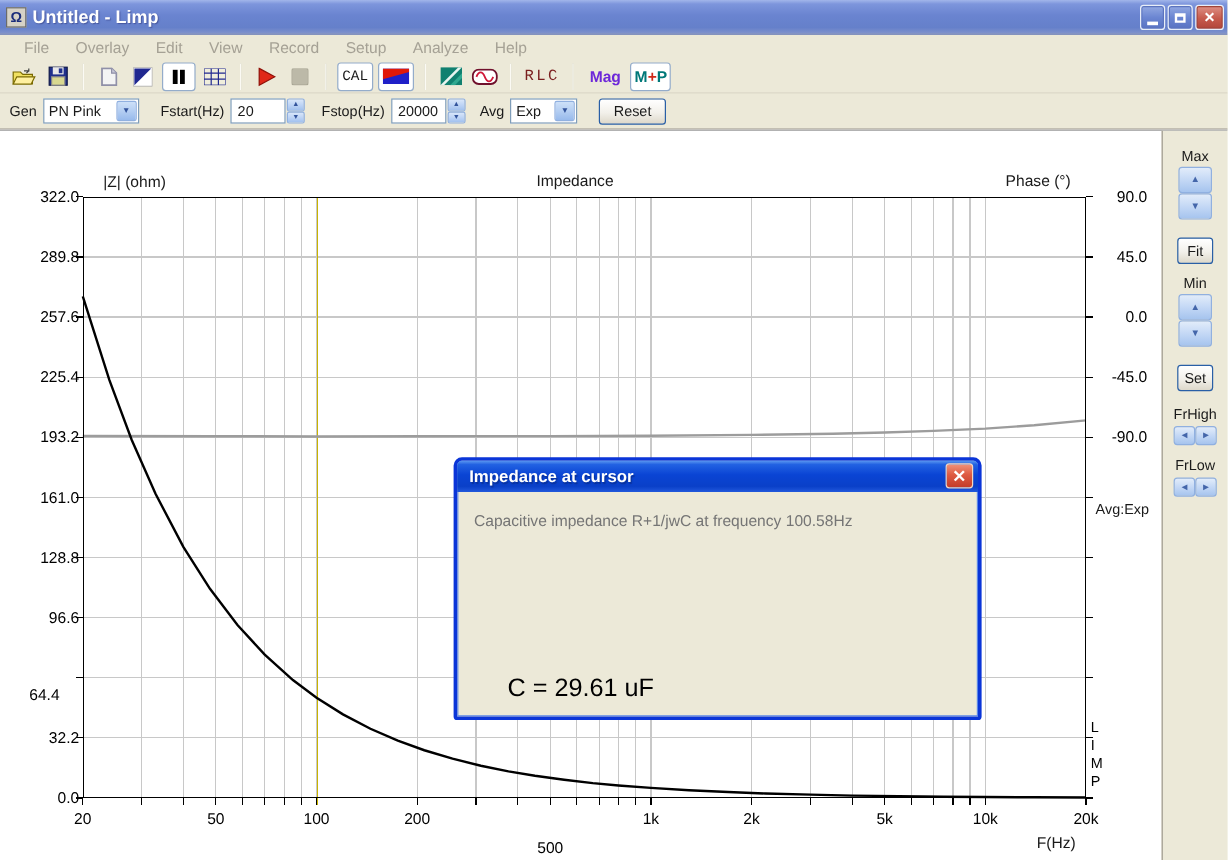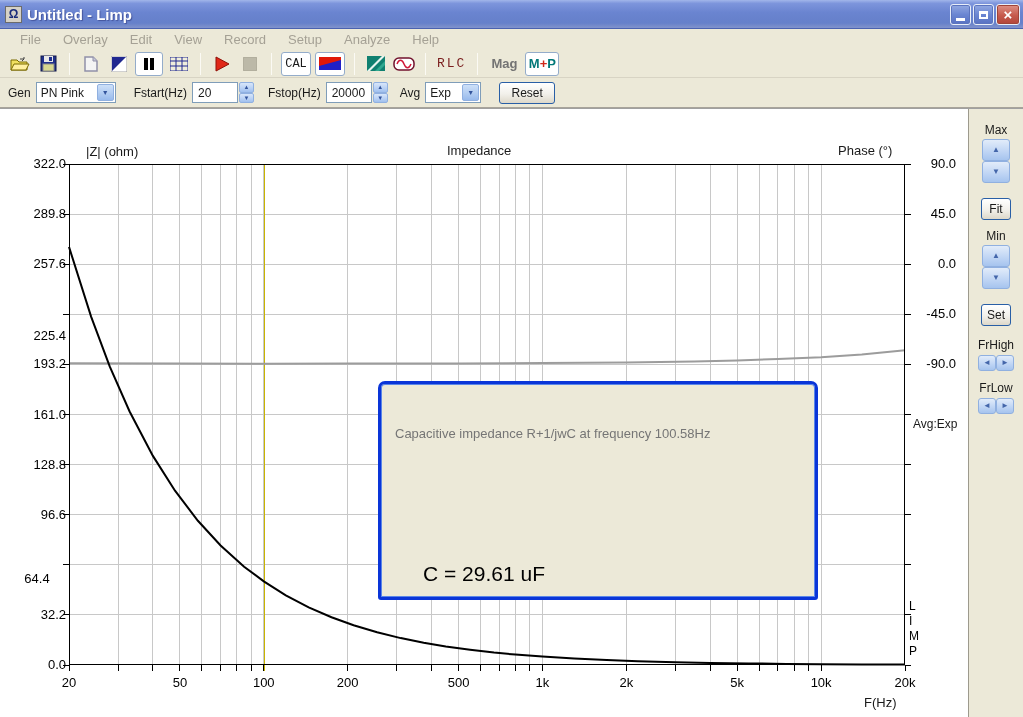--- a/index.html
+++ b/index.html
@@ -33,21 +33,21 @@
 
   
   .toolbar { position:absolute; left:0; top:50px; width:1023px; height:28px;
     background:#ECE9D8; border-bottom:1px solid #D8D4C4; display:flex; align-items:center; padding-left:6px; }
   .tb-sep { width:1px; height:22px; background:#C9C5B2; border-right:1px solid #FBFAF4; margin:0 7px; }
   .tb-icon { width:24px; height:24px; display:flex; align-items:center; justify-content:center; margin:0 2px; }
   .tb-btn { border:1px solid #94ACCA; background:#fff; border-radius:3px; height:24px;
     display:flex; align-items:center; justify-content:center; margin:0 2px; }
   .cal-text { font-size:12px; color:#1A1A1A; letter-spacing:0px; font-family:"Liberation Mono", monospace; }
   .rlc-text { font-size:13px; color:#7B1F1F; letter-spacing:2px; margin:0 4px; font-family:"Liberation Mono", monospace;}
-  .mag-text { font-size:13px; color:#737373; font-weight:bold; margin:0 6px; }
+  .mag-text { font-size:13px; color:#6d28d9; font-weight:bold; margin:0 6px; }
   .mp-text  { font-size:13px; font-weight:bold; color:#007878; }
   .mp-plus  { color:#D02818; }
 
   
   .genbar { position:absolute; left:0; top:78px; width:1023px; height:30px;
     background:#ECE9D8; border-bottom:1px solid #A8A49A; display:flex; align-items:center; font-size:12px; color:#1A1A1A; }
   .gb-label { margin:0 5px; }
   .combo { height:21px; background:#fff; border:1px solid #7F9DB9; display:flex; align-items:center; position:relative; }
   .combo .val { padding-left:4px; font-size:12px; flex:1; }
   .combo .drop { width:17px; height:17px; margin:1px; border-radius:2px;
@@ -361,45 +361,51 @@
     </div>
     <div class="sp-label" style="margin-top:10px">FrLow</div>
     <div class="hspin" style="margin-top:3px">
       <span class="sp">◄</span>
       <span class="sp">►</span>
     </div>
   </div>
 <div class="tick-label" style="left: 24px; top: 47px; width: 42px; text-align: right;">322.0</div>
     <div class="tick-label" style="left: 24px; top: 97.1px; width: 42px; text-align: right;">289.8</div>
     <div class="tick-label" style="left: 24px; top: 147.2px; width: 42px; text-align: right;">257.6</div>
-    <div class="tick-label" style="left: 24px; top: 197.3px; width: 42px; text-align: right; margin-top: 22px;">225.4</div>
+    <div class="tick-label" style="left: 24px; top: 197.3px; width: 42px; text-align: right;">225.4</div>
     <div class="tick-label" style="left: 24px; top: 247.4px; width: 42px; text-align: right;">193.2</div>
     <div class="tick-label" style="left: 24px; top: 297.5px; width: 42px; text-align: right;">161.0</div>
     <div class="tick-label" style="left: 24px; top: 347.6px; width: 42px; text-align: right;">128.8</div>
     <div class="tick-label" style="left: 24px; top: 397.7px; width: 42px; text-align: right;">96.6</div>
     <div class="tick-label" style="left: 16px; top: 447.8px; width: 42px; text-align: center; margin-top: 14px;">64.4</div>
     <div class="tick-label" style="left: 24px; top: 497.9px; width: 42px; text-align: right;">32.2</div>
     <div class="tick-label" style="left: 24px; top: 548px; width: 42px; text-align: right;">0.0</div>
     <div class="tick-label" style="left: 912px; top: 47px; width: 44px; text-align: right;">90.0</div>
     <div class="tick-label" style="left: 912px; top: 97.1px; width: 44px; text-align: right;">45.0</div>
     <div class="tick-label" style="left: 912px; top: 147.2px; width: 44px; text-align: right;">0.0</div>
     <div class="tick-label" style="left: 912px; top: 197.3px; width: 44px; text-align: right;">-45.0</div>
     <div class="tick-label" style="left: 912px; top: 247.4px; width: 44px; text-align: right;">-90.0</div>
     <div class="tick-label" style="left: 44px; top: 566px; width: 50px; text-align: center;">20</div>
     <div class="tick-label" style="left: 154.893px; top: 566px; width: 50px; text-align: center;">50</div>
     <div class="tick-label" style="left: 238.78px; top: 566px; width: 50px; text-align: center;">100</div>
     <div class="tick-label" style="left: 322.667px; top: 566px; width: 50px; text-align: center;">200</div>
-    <div class="tick-label" style="left: 433.559px; top: 566px; width: 50px; text-align: center;">500</div>
+    <div class="tick-label" style="left: 433.559px; top: 590px; width: 50px; text-align: center;">500</div>
     <div class="tick-label" style="left: 517.446px; top: 566px; width: 50px; text-align: center;">1k</div>
     <div class="tick-label" style="left: 601.333px; top: 566px; width: 50px; text-align: center;">2k</div>
     <div class="tick-label" style="left: 712.226px; top: 566px; width: 50px; text-align: center;">5k</div>
     <div class="tick-label" style="left: 796.113px; top: 566px; width: 50px; text-align: center;">10k</div>
     <div class="tick-label" style="left: 880px; top: 566px; width: 50px; text-align: center;">20k</div>
     <div class="tick-label" style="left: 909px; top: 490px; font-size: 12px;">L</div>
     <div class="tick-label" style="left: 909px; top: 505px; font-size: 12px;">I</div>
     <div class="tick-label" style="left: 909px; top: 520px; font-size: 12px;">M</div>
     <div class="tick-label" style="left: 909px; top: 535px; font-size: 12px;">P</div>
   </div>
 
 <div class="dialog">
+  <div class="dlg-title">
+    <span class="dlg-title-text">Impedance at cursor</span>
+    <div class="dlg-close">
+        <span>✕</span>
+      </div>
+  </div>
   <div class="dlg-msg">Capacitive impedance R+1/jwC at frequency 100.58Hz</div>
   <div class="dlg-big dlg-c">C = 29.61 uF</div>
 </div>
 
 </body></html>

